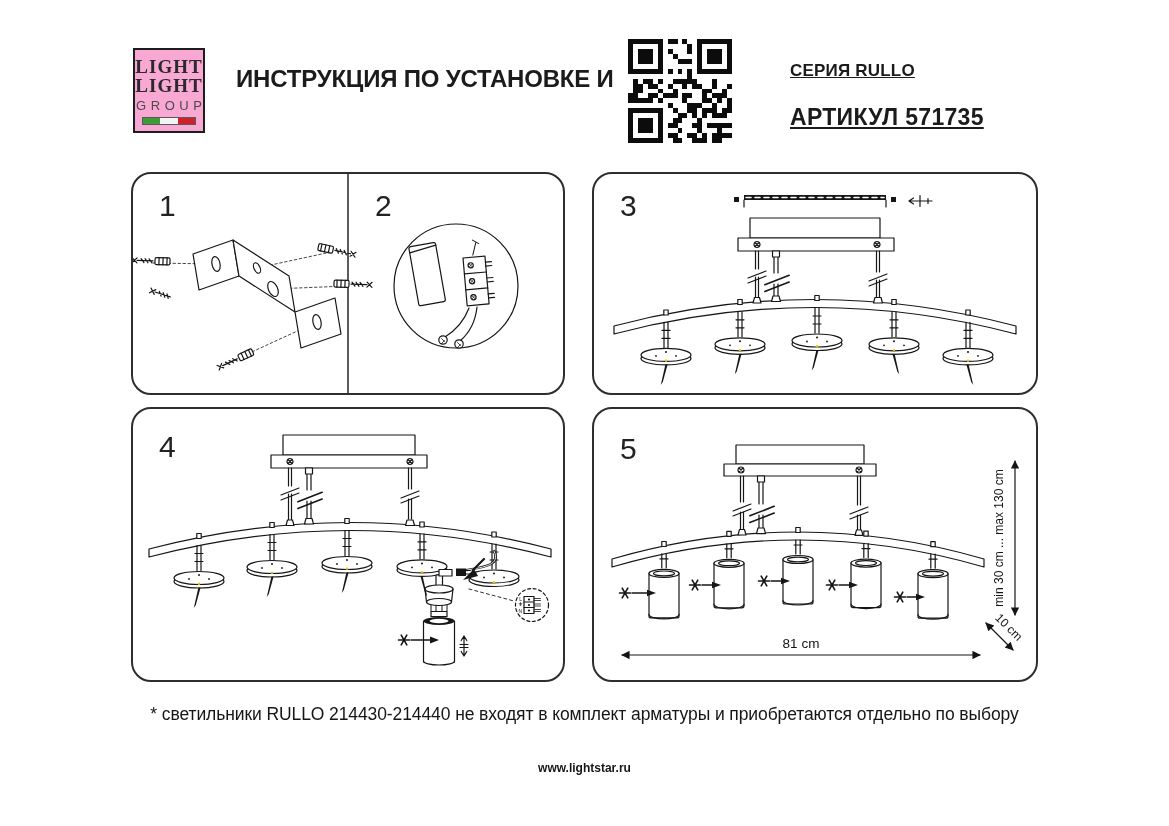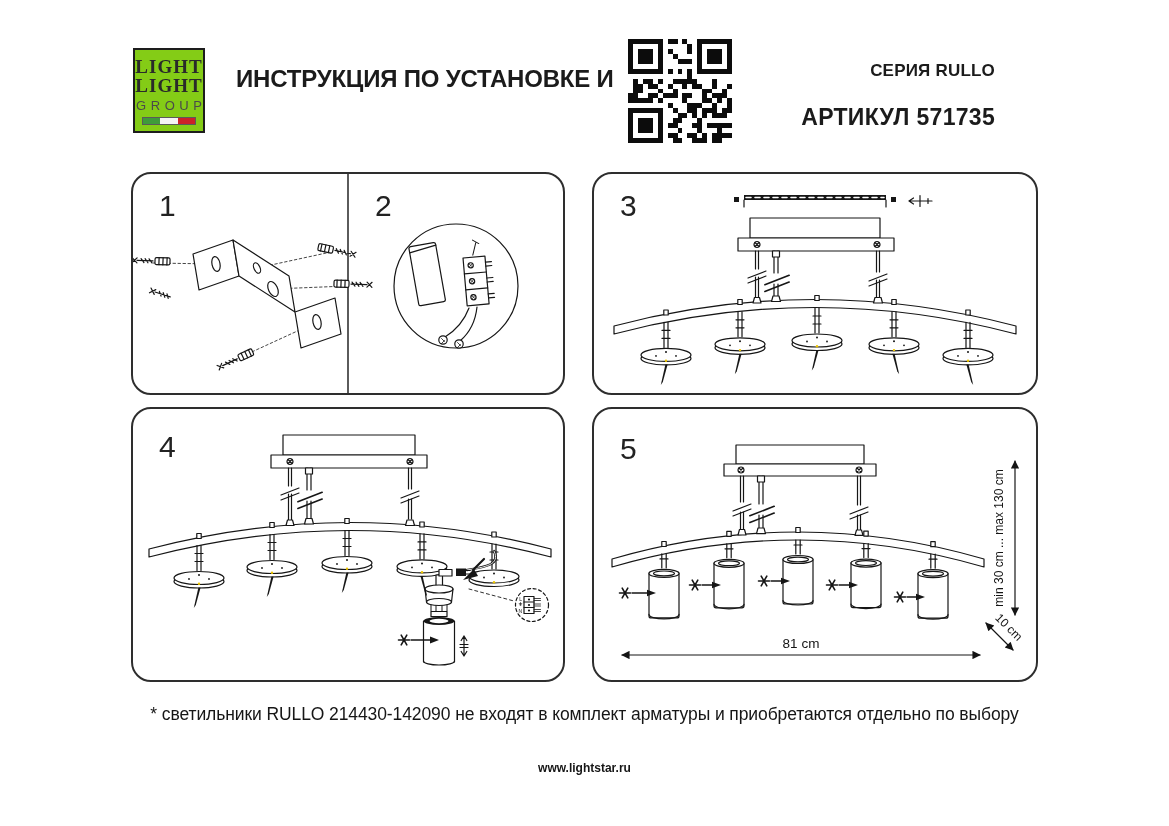--- a/index.html
+++ b/index.html
@@ -1,26 +1,26 @@
 <!DOCTYPE html>
 <html><head>
 <meta charset="utf-8">
 <style>
   html,body{margin:0;padding:0;background:#fff;}
   body{width:1169px;height:826px;position:relative;font-family:"Liberation Sans",sans-serif;color:#111;overflow:hidden;}
   
   #logo{position:absolute;left:133px;top:48px;width:72px;height:85px;border:2px solid #1d1d1d;box-sizing:border-box;
-        display:flex;flex-direction:column;align-items:center;padding-top:8px;background:#84cc16;}
+        display:flex;flex-direction:column;align-items:center;padding-top:8px;background:#f9a8d4;}
   .logo-big{font-family:"Liberation Serif",serif;font-weight:bold;font-size:19px;line-height:18.5px;letter-spacing:1px;color:#2a2a2a;}
   .logo-group{font-size:13px;letter-spacing:4.6px;margin-top:3px;margin-right:-4.6px;color:#4a4a4a;}
   .flag{width:52px;height:6px;border:1px solid #5a5a5a;margin-top:4px;display:flex;}
   .flag div{flex:1;}
   #title{position:absolute;left:236px;top:64px;font-size:24px;font-weight:bold;line-height:30px;letter-spacing:-0.2px;white-space:nowrap;color:#1b1b1b;}
   #qr{position:absolute;left:628px;top:39px;width:104px;height:104px;}
-  #series-block{position:absolute;left:790px;top:61px;width:205px;text-align:right;color:#1b1b1b;}
+  #series-block{position:absolute;left:790px;top:61px;width:205px;text-align:left;color:#1b1b1b;text-decoration:underline;}
   #series-line{font-size:17px;font-weight:bold;letter-spacing:.2px;}
   #article-line{font-size:23px;font-weight:bold;margin-top:23px;letter-spacing:.3px;}
   
   .panel{position:absolute;border:2px solid #2e2e2e;border-radius:20px;background:#fff;box-sizing:border-box;}
   #panel12{left:131px;top:172px;width:434px;height:223px;}
   #panel3 {left:592px;top:172px;width:446px;height:223px;}
   #panel4 {left:131px;top:407px;width:434px;height:275px;}
   #panel5 {left:592px;top:407px;width:446px;height:275px;}
   .panel svg{display:block;width:100%;height:100%;}
   .num{font-family:"Liberation Sans",sans-serif;font-size:30px;fill:#222;stroke:none;}
@@ -617,14 +617,14 @@
         <text class="dim" x="409" y="129" font-size="12" text-anchor="middle" transform="rotate(-90 409 129)">min 30 cm ... max 130 cm</text>
       </g>
       <g>
         <path d="M392,214 L419,241" marker-start="url(#mA)" marker-end="url(#mA)"></path>
         <text class="dim" x="412" y="221" font-size="12" text-anchor="middle" transform="rotate(45 412 221)">10 cm</text>
       </g>
     </g>
   </svg>
 </div>
 
-<div id="footnote">* светильники RULLO 214430-142090 не входят в комплект арматуры и приобретаются отдельно по выбору</div>
+<div id="footnote">* светильники RULLO 214430-214440 не входят в комплект арматуры и приобретаются отдельно по выбору</div>
 <div id="website">www.lightstar.ru</div>
 
 </body></html>

